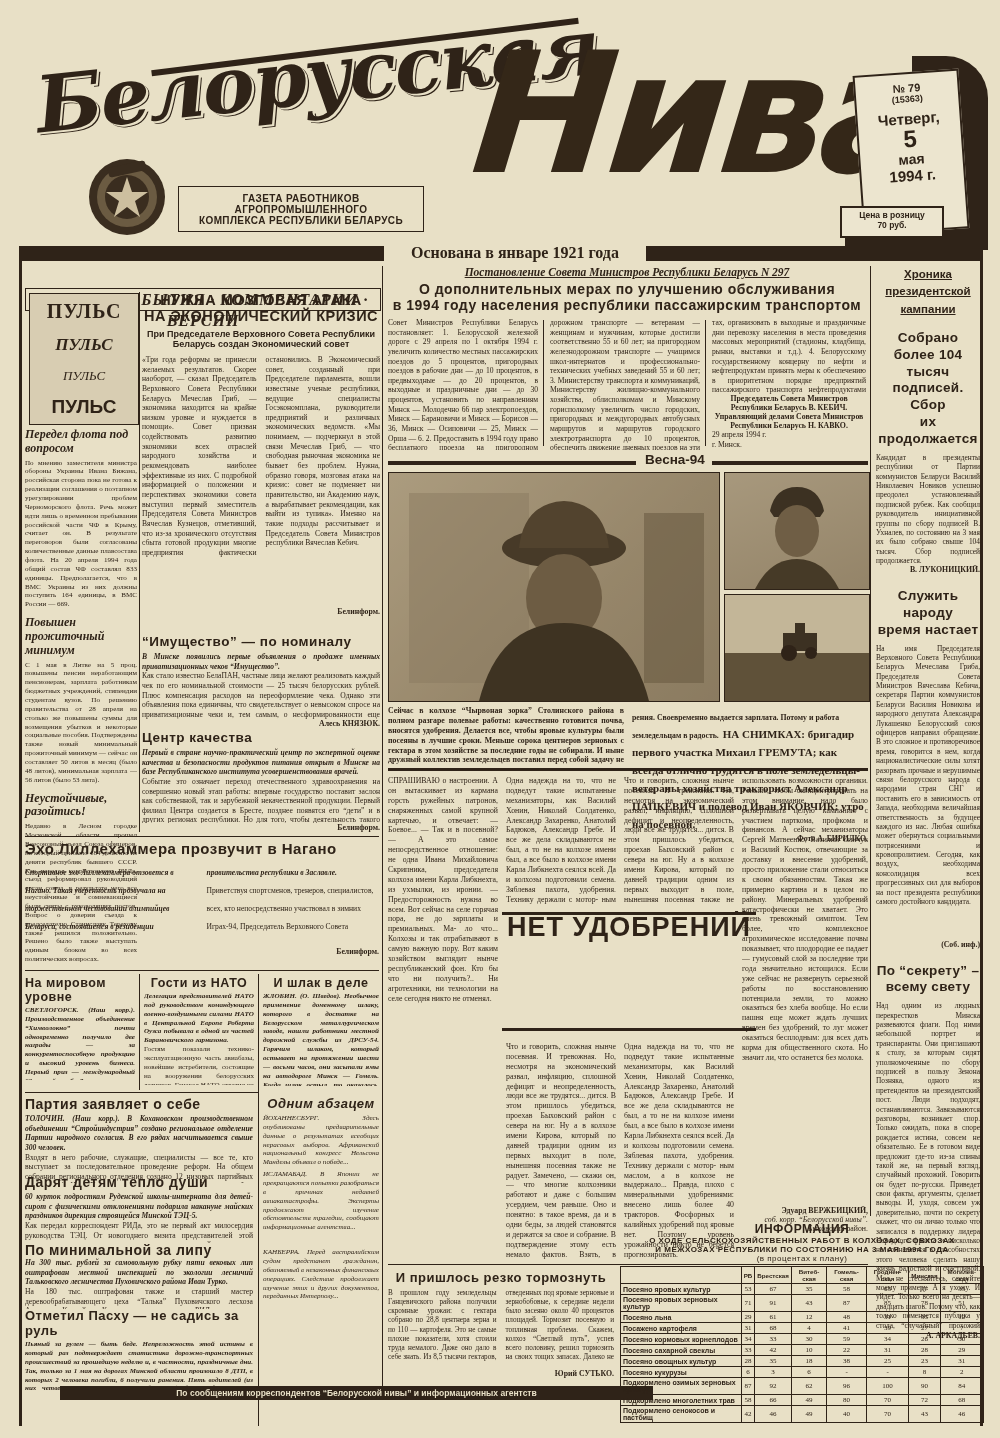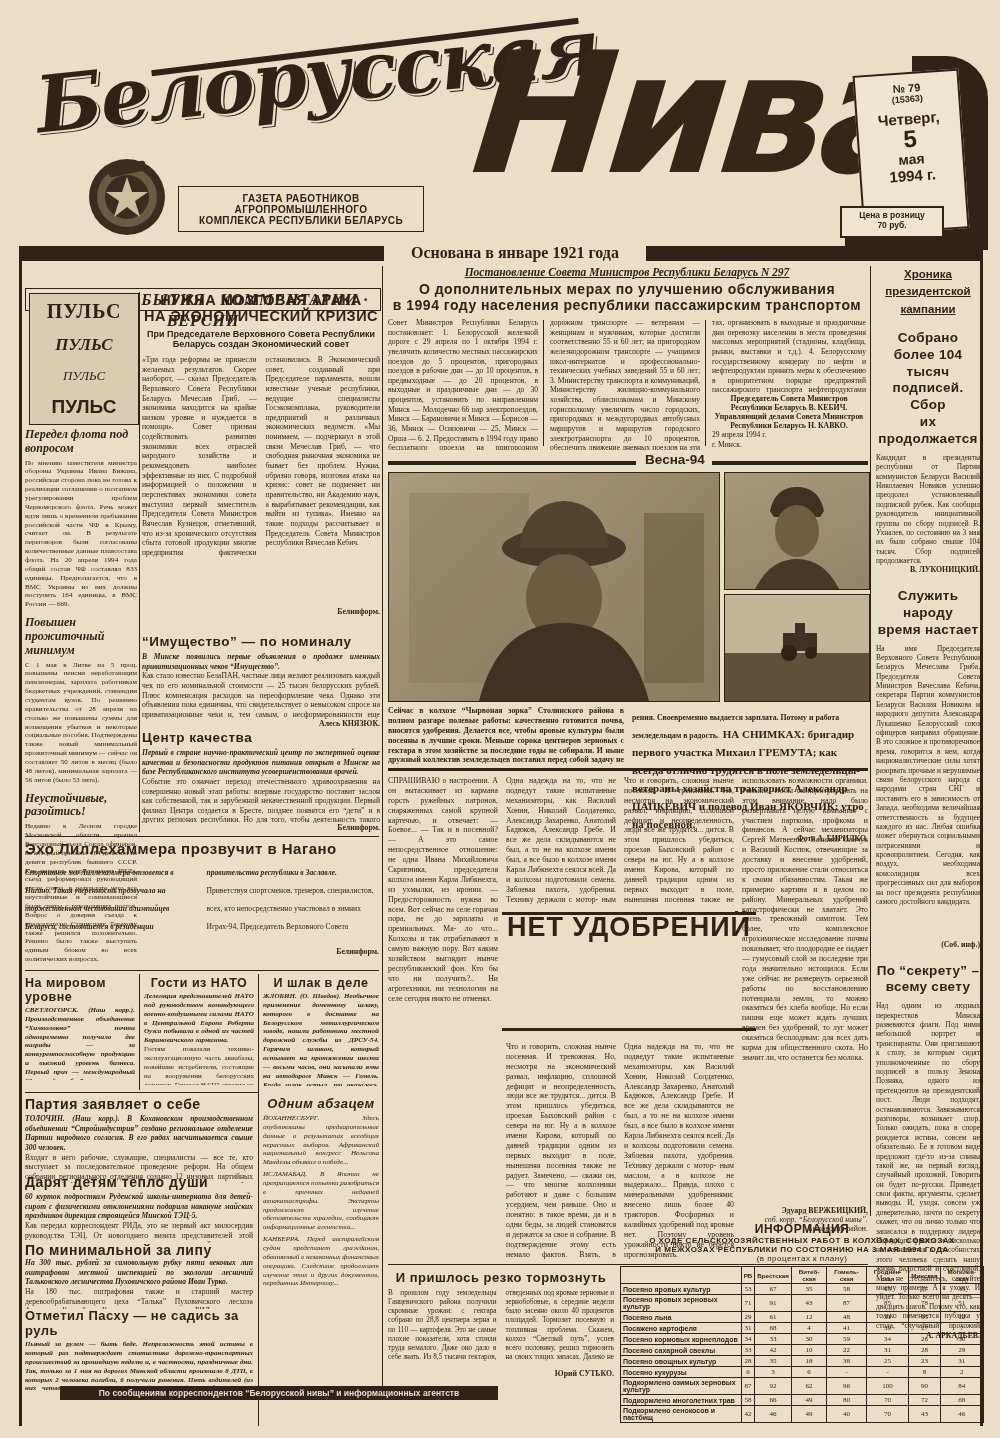--- a/index.html
+++ b/index.html
@@ -162,41 +162,41 @@
   <div class="abs" style="left:25px;top:1096px;width:228px;height:76px;">
     <div class="hl" style="font-size:14px;text-align:left;">Партия заявляет о себе</div>
     <div class="bt lead" style="margin-top:2px;">ТОЛОЧИН. (Наш корр.). В Кохановском производственном объединении “Стройиндустрия” создано региональное отделение Партии народного согласия. В его рядах насчитывается свыше 300 человек.</div>
     <div class="bt" style="height:30px;">Входят в него рабочие, служащие, специалисты — все те, кто выступает за последовательное проведение реформ. На общем собрании регионального отделения создано 12 низовых партийных организаций. Идеи Партии народного согласия приобретают особую значимость в условиях переживаемого нами социально-экономического кризиса.</div>
   </div>
 
   <div class="abs" style="left:263px;top:1096px;width:116px;height:290px;">
     <div class="hl" style="font-size:13px;font-style:italic;">Одним абзацем</div>
     <div class="bt-sm" style="font-style:italic;margin-top:3px;">ЙОХАННЕСБУРГ. Здесь опубликованы предварительные данные о результатах всеобщих нерасовых выборов. Африканский национальный конгресс Нельсона Манделы объявил о победе...</div>
     <div class="bt-sm" style="font-style:italic;margin-top:3px;font-family:Liberation Serif, serif;">ИСЛАМАБАД. В Японии не прекращаются попытки разобраться в причинах недавней авиакатастрофы. Эксперты продолжают изучение обстоятельств трагедии, сообщают информационные агентства...</div>
-    <div class="bt-sm" style="font-style:italic;margin-top:3px;">КАНБЕРРА. Перед австралийским судом предстанет гражданин, обвиняемый в незаконных финансовых операциях. Следствие продолжает изучение этих и других документов, переданных Интерполу...</div>
+    <div class="bt-sm" style="font-style:italic;margin-top:16px;">КАНБЕРРА. Перед австралийским судом предстанет гражданин, обвиняемый в незаконных финансовых операциях. Следствие продолжает изучение этих и других документов, переданных Интерполу...</div>
   </div>
 
   <div class="abs" style="left:25px;top:1174px;width:228px;height:66px;">
     <div class="hl" style="font-size:14px;text-align:left;">Дарят детям тепло души</div>
     <div class="bt lead" style="margin-top:2px;">60 курток подросткам Руденской школы-интерната для детей-сирот с физическими отклонениями подарила накануне майских праздников дирекция строящейся Минской ТЭЦ-5.</div>
     <div class="bt" style="height:22px;">Как передал корреспондент РИДа, это не первый акт милосердия руководства ТЭЦ. От новогоднего визита представителей этой организации в школе-интернате остались цветной телевизор, холодильник, морозильная камера.</div>
   </div>
 
   <div class="abs" style="left:25px;top:1242px;width:228px;height:64px;">
     <div class="hl" style="font-size:14px;text-align:left;">По минимальной за липу</div>
     <div class="bt lead" style="margin-top:0;">На 300 тыс. рублей за самовольную рубку пяти вековых лип оштрафован местной инспекцией по экологии лесничий Тальковского лесничества Пуховичского района Иван Турко.</div>
     <div class="bt" style="height:22px;">На 180 тыс. оштрафован также и старший мастер деревообрабатывающего цеха “Талька” Пуховичского лесхоза Александр Корнейчик. Как передал корреспондент РИДа, последним был нарушен “Кодекс об охране атмосферы”: переработка древесины велась без бункеров-пылеуловителей.</div>
   </div>
 
   <div class="abs" style="left:25px;top:1308px;width:228px;height:72px;">
     <div class="hl" style="font-size:13px;text-align:left;">Отметил Пасху — не садись за руль</div>
     <div class="bt lead" style="margin-top:2px;height:54px;font-size:7px;">Пьяный за рулем — быть беде. Непреложность этой истины в который раз подтверждает статистика дорожно-транспортных происшествий за прошедшую неделю и, в частности, праздничные дни. Так, только за 1 мая на дорогах Минской области произошло 8 ДТП, в которых 2 человека погибли, 6 получили ранения. Пять водителей (из них четверо мотоциклистов, все без прав) были задержаны за управление транспортом в нетрезвом состоянии. Всего же сотрудниками ГАИ зарегистрировано по Минщине за прошедшую неделю 26 дорожно-транспортных происшествий, в которых пятеро погибло, 26 получили ранения. “Хмельных” водителей за этот срок было задержано одиннадцать, сообщает агентство РИД.</div>
   </div>
 
-  <div class="abs" style="left:60px;top:1386px;width:438px;height:14px;background:#2f2318;color:#e8e0c6;text-align:center;
+  <div class="abs" style="left:60px;top:1386px;width:593px;height:14px;background:#2f2318;color:#e8e0c6;text-align:center;
               font-family:'Liberation Sans',sans-serif;font-weight:bold;font-size:8.5px;line-height:14px;">По сообщениям корреспондентов “Белорусской нивы” и информационных агентств</div>
 
   <div class="rule" style="left:382px;top:266px;width:1px;height:1120px;"></div>
   <div class="rule" style="left:870px;top:266px;width:1px;height:950px;"></div>
 
   <div class="abs" style="left:388px;top:266px;width:478px;height:188px;">
     <div style="text-align:center;font-weight:bold;font-style:italic;font-size:11.5px;text-decoration:underline;">Постановление Совета Министров Республики Беларусь N 297</div>
     <div class="hl" style="font-size:14px;margin-top:3px;">О дополнительных мерах по улучшению обслуживания</div>
     <div class="hl" style="font-size:14px;">в 1994 году населения республики пассажирским транспортом</div>
     <div class="abs bt" style="left:0;top:52px;width:150px;height:132px;">Совет Министров Республики Беларусь постановляет: 1. Белорусской железной дороге с 29 апреля по 1 октября 1994 г. увеличить количество местных пассажирских поездов до 5 процентов, пригородных поездов в рабочие дни — до 10 процентов, в предвыходные — до 20 процентов, в выходные и праздничные дни — до 30 процентов, установить по направлениям Минск — Молодечно 66 пар электропоездов, Минск — Барановичи и Минск — Борисов — 36, Минск — Осиповичи — 25, Минск — Орша — 6. 2. Предоставить в 1994 году право бесплатного проезда на пригородном железнодорожном</div>

